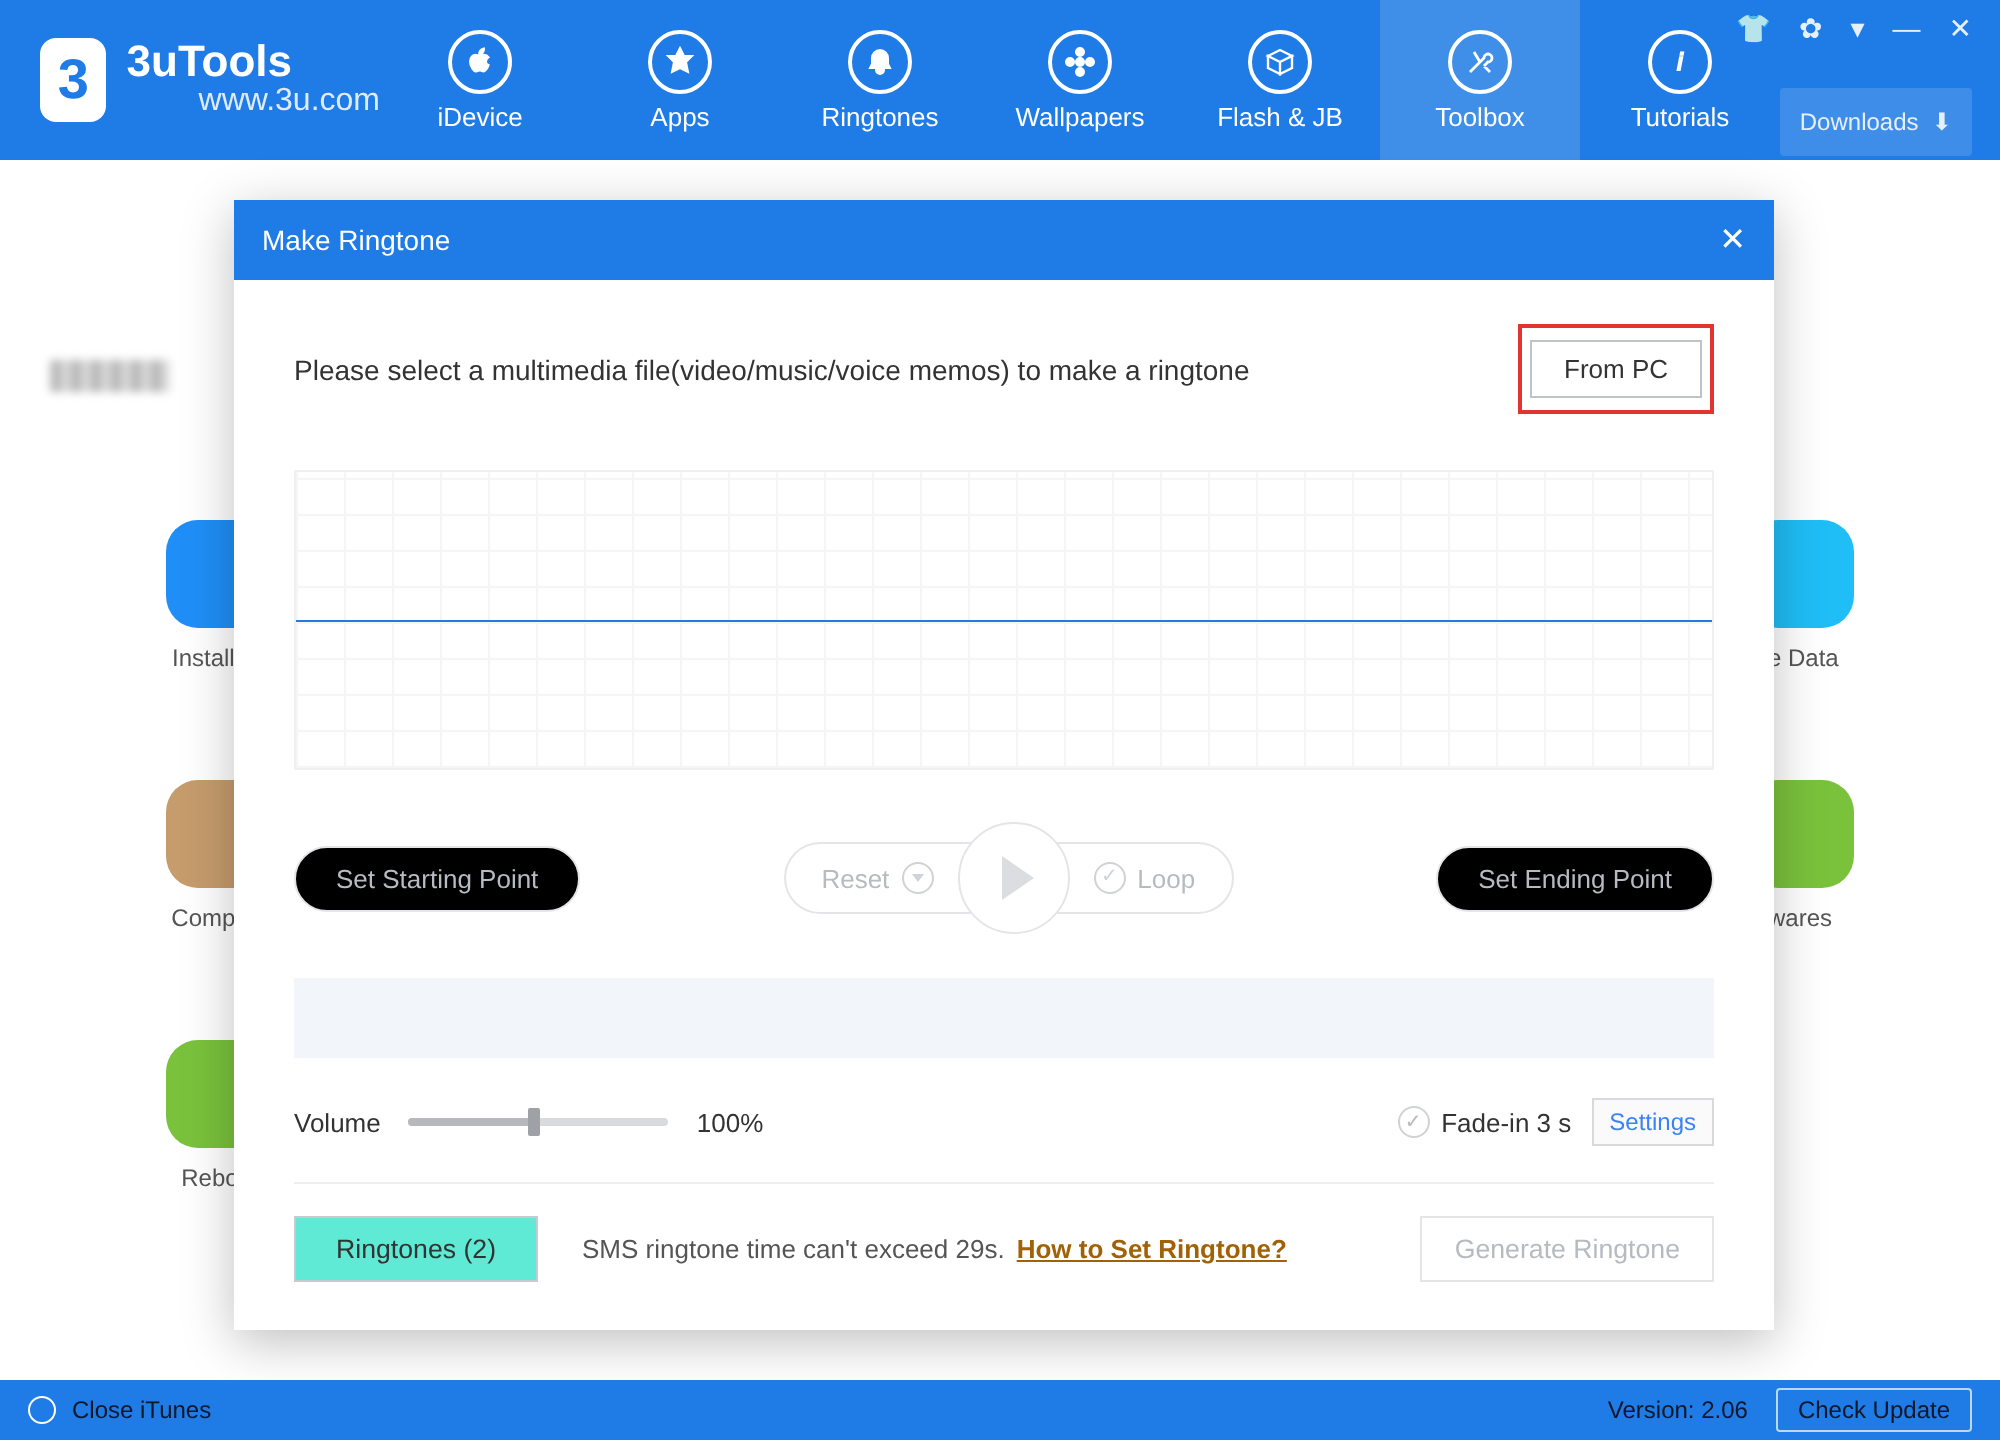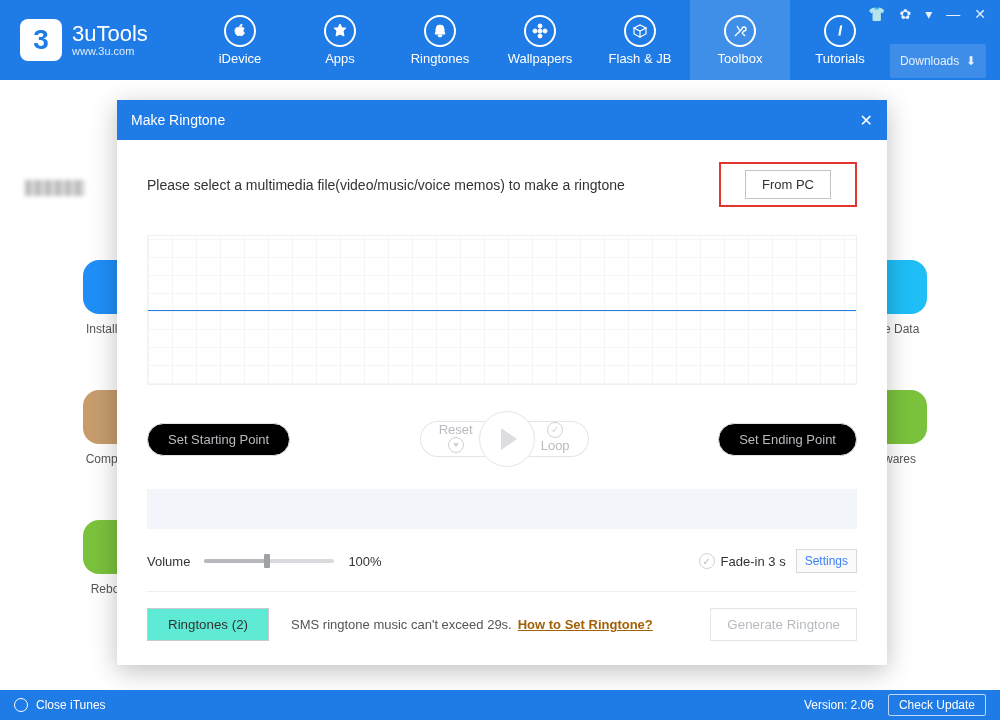--- a/index.html
+++ b/index.html
@@ -2,22 +2,22 @@
 <html><head>
 <meta charset="utf-8">
 <style>
   * { box-sizing: border-box; margin: 0; padding: 0; font-family: "Segoe UI", Arial, sans-serif; }
   body { width: 1000px; height: 720px; overflow: hidden; background: #fff; position: relative; }
 
   
   .header { height: 80px; background: #1f7be5; display: flex; align-items: center; color: #fff; position: relative; }
   .logo-wrap { display: flex; align-items: center; padding-left: 20px; width: 190px; }
   .logo-badge { width: 42px; height: 42px; border-radius: 8px; background: #fff; color: #1f7be5; font-weight: 700; font-size: 28px; display: flex; align-items: center; justify-content: center; margin-right: 10px; }
-  .logo-text .t1 { font-size: 22px; font-weight: 400; line-height: 1; }
-  .logo-text .t2 { font-size: 11px; opacity: .85; }
+  .logo-text .t1 { font-size: 22px; font-weight: 700; line-height: 1; }
+  .logo-text .t2 { font-size: 16px; opacity: .85; margin-left: 36px; }
   .nav { flex: 1; display: flex; height: 100%; }
   .nav-item { width: 100px; display: flex; flex-direction: column; align-items: center; justify-content: center; font-size: 13px; color: #fff; cursor: pointer; }
   .nav-item.active { background: #3f8fe9; }
   .nav-icon { width: 32px; height: 32px; border: 2px solid #fff; border-radius: 50%; display: flex; align-items: center; justify-content: center; margin-bottom: 4px; }
   .nav-icon svg { fill: #fff; stroke: #fff; }
 
   .win-ctrls { position: absolute; top: 6px; right: 14px; display: flex; gap: 14px; font-size: 14px; color: #e6f0fb; }
   .win-ctrls span { cursor: pointer; }
   .downloads-btn { position: absolute; top: 44px; right: 14px; background: rgba(255,255,255,.14); color: #e6f0fb; font-size: 12px; padding: 10px 10px; border-radius: 2px; cursor: pointer; }
 
@@ -33,33 +33,33 @@
   .c-cyan  { background: #1fbef7; }
 
   
   .modal { position: absolute; left: 117px; top: 100px; width: 770px; height: 565px; background: #fff; box-shadow: 0 6px 24px rgba(0,0,0,.25); display: flex; flex-direction: column; }
   .modal-title { height: 40px; background: #1f7be5; color: #fff; display: flex; align-items: center; padding: 0 14px; font-size: 14px; justify-content: space-between; }
   .modal-close { font-size: 16px; cursor: pointer; }
   .modal-body { flex: 1; padding: 22px 30px 18px; position: relative; }
 
   .instr-row { display: flex; align-items: center; justify-content: space-between; }
   .instr-text { font-size: 14px; color: #333; }
-  .src-btns { display: flex; gap: 10px; border: 2px solid #e0362f; padding: 6px 24px; }
+  .src-btns { display: flex; gap: 10px; border: 2px solid #e0362f; padding: 6px 4px; }
   .src-btn { border: 1px solid #c0c4c9; background: #fff; font-size: 13px; color: #333; padding: 6px 16px; cursor: pointer; }
 
   .wave-area { margin-top: 28px; height: 150px; background: #fff; border: 1px solid #eef0f2; position: relative;
                background-image:
                  repeating-linear-gradient(90deg, #f4f5f7 0 1px, transparent 1px 24px),
                  repeating-linear-gradient(0deg,  #f4f5f7 0 1px, transparent 1px 18px); }
   .wave-mid { position: absolute; left: 0; right: 0; top: 50%; height: 1px; background: #1f7be5; }
 
   .ctrl-row { margin-top: 26px; display: flex; align-items: center; justify-content: space-between; }
   .pill-btn { border: 1px solid #e3e5e8; color: #b7bbc0; background: #000000; border-radius: 18px; font-size: 13px; padding: 8px 20px; cursor: pointer; }
   .center-group { display: flex; align-items: center; gap: 0; }
-  .pill-half { border: 1px solid #e3e5e8; color: #b7bbc0; background: #fff; font-size: 13px; height: 36px; display: flex; align-items: center; padding: 0 18px; cursor: pointer; flex-direction: column; }
+  .pill-half { border: 1px solid #e3e5e8; color: #b7bbc0; background: #fff; font-size: 13px; height: 36px; display: flex; align-items: center; padding: 0 18px; cursor: pointer; }
   .pill-left  { border-radius: 18px 0 0 18px; padding-right: 34px; border-right: none; }
   .pill-right { border-radius: 0 18px 18px 0; padding-left: 34px; border-left: none; }
   .play-circ { width: 56px; height: 56px; border: 1px solid #e3e5e8; border-radius: 50%; margin: 0 -28px; background: #fff; display: flex; align-items: center; justify-content: center; z-index: 2; cursor: pointer; }
   .play-circ span { width: 0; height: 0; border-left: 16px solid #dbdde0; border-top: 11px solid transparent; border-bottom: 11px solid transparent; margin-left: 4px; }
   .sm-circ { width: 16px; height: 16px; border: 1px solid #cfd2d6; border-radius: 50%; display: inline-flex; align-items: center; justify-content: center; margin: 0 6px; position: relative; }
   .sm-circ.arrow::after { content: ""; width: 0; height: 0; border-top: 4px solid #cfd2d6; border-left: 3px solid transparent; border-right: 3px solid transparent; }
   .sm-circ.check::after { content: "✓"; font-size: 10px; color: #cfd2d6; line-height: 1; }
 
   .timeline-strip { margin-top: 22px; height: 40px; background: #f2f5f9; }
 
@@ -72,21 +72,21 @@
   .fade-check::after { content: "✓"; font-size: 10px; color: #b6bac0; }
   .settings-btn { border: 1px solid #d7d9dc; color: #3b82f6; background: #fafafa; font-size: 12px; padding: 4px 8px; margin-left: 10px; cursor: pointer; }
 
   .footer-row { margin-top: 18px; padding-top: 16px; border-top: 1px solid #eceef0; display: flex; align-items: center; font-size: 13px; }
   .ringtones-btn { border: 1px solid #c7cace; background: #5eead4; color: #333; padding: 8px 20px; cursor: pointer; margin-right: 22px; }
   .sms-warn { color: #555; }
   .howto { color: #a16207; text-decoration: underline; margin-left: 6px; cursor: pointer; font-weight: bold; }
   .gen-btn { margin-left: auto; border: 1px solid #e3e5e8; background: #fff; color: #b7bbc0; padding: 8px 16px; cursor: pointer; }
 
   
-  .statusbar { position: absolute; left: 0; right: 0; bottom: 0; height: 30px; background: #1f7be5; color: #ffffff; display: flex; align-items: center; font-size: 12px; padding: 0 14px; }
+  .statusbar { position: absolute; left: 0; right: 0; bottom: 0; height: 30px; background: #1f7be5; color: #0f172a; display: flex; align-items: center; font-size: 12px; padding: 0 14px; }
   .statusbar .circ { width: 14px; height: 14px; border: 1.5px solid #fff; border-radius: 50%; margin-right: 8px; }
   .statusbar .spacer { flex: 1; }
   .check-update { border: 1px solid rgba(255,255,255,.7); padding: 3px 10px; margin-left: 14px; cursor: pointer; border-radius: 2px; }
 </style>
 </head>
 <body>
 
 <div class="header">
   <div class="logo-wrap">
     <div class="logo-badge">3</div>
@@ -240,21 +240,21 @@
       </div>
       <span>100%</span>
       <div class="vol-spacer"></div>
       <span class="fade-check"></span>
       <span>Fade-in 3 s</span>
       <button class="settings-btn">Settings</button>
     </div>
 
     <div class="footer-row">
       <button class="ringtones-btn">Ringtones (2)</button>
-      <span class="sms-warn">SMS ringtone music can't exceed 29s.</span>
+      <span class="sms-warn">SMS ringtone time can't exceed 29s.</span>
       <a class="howto">How to Set Ringtone?</a>
       <button class="gen-btn">Generate Ringtone</button>
     </div>
   </div>
 </div>
 
 <div class="statusbar">
   <span class="circ"></span>
   <span>Close iTunes</span>
   <span class="spacer"></span>

